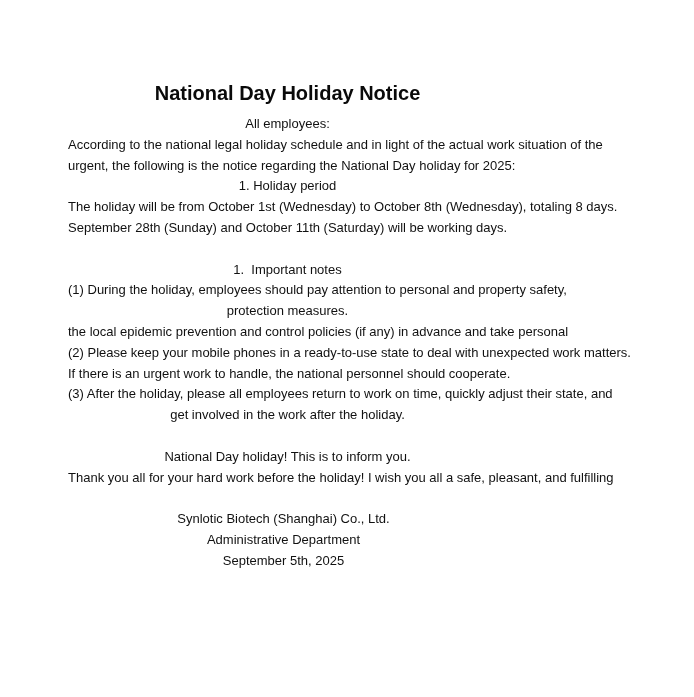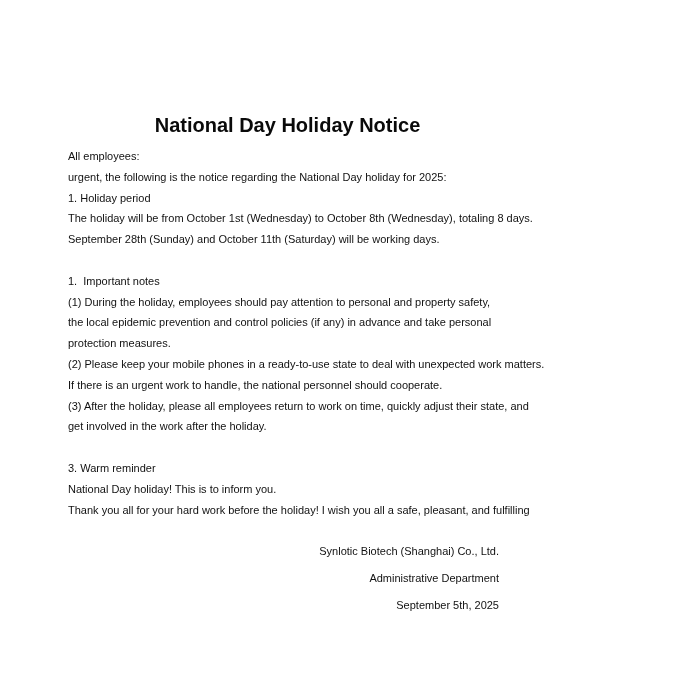--- a/index.html
+++ b/index.html
@@ -9,75 +9,75 @@
   body {
     width: 694px;
     height: 697px;
     background: #ffffff;
     overflow: hidden;
   }
   .page {
     box-sizing: border-box;
     width: 574px;
     height: 697px;
-    padding: 112px 67px 0 68px;
+    padding: 80px 67px 0 68px;
     font-family: "Liberation Sans", sans-serif;
     color: #111111;
   }
   .title {
     font-size: 20px;
     font-weight: bold;
     line-height: 26px;
     text-align: center;
     margin: 0 0 8px 0;
     color: #0a0a0a;
   }
   .body-lines {
     margin: 0;
   }
   .line {
-    font-size: 11px;
+    font-size: 13px;
     line-height: 20.8px;
     height: 20.8px;
     white-space: pre;
     overflow: visible;
+    text-align: center;
   }
   .signature {
     margin-top: 20.8px; 
     text-align: right;
     padding-right: 8px;
   }
   .signature .line {
     white-space: normal;
-    margin-top: 6px;
   }
 </style>
 </head>
 <body>
 
 <div class="page">
   <h1 class="title">National Day Holiday Notice</h1>
 
   <div class="body-lines">
     <div class="line">All employees:</div>
+    <div class="line">According to the national legal holiday schedule and in light of the actual work situation of the</div>
     <div class="line">urgent, the following is the notice regarding the National Day holiday for 2025:</div>
     <div class="line">1. Holiday period</div>
     <div class="line">The holiday will be from October 1st (Wednesday) to October 8th (Wednesday), totaling 8 days.</div>
     <div class="line">September 28th (Sunday) and October 11th (Saturday) will be working days.</div>
     <div class="line"></div>
     <div class="line">1.  Important notes</div>
     <div class="line">(1) During the holiday, employees should pay attention to personal and property safety,</div>
+    <div class="line">protection measures.</div>
     <div class="line">the local epidemic prevention and control policies (if any) in advance and take personal</div>
-    <div class="line">protection measures.</div>
     <div class="line">(2) Please keep your mobile phones in a ready-to-use state to deal with unexpected work matters.</div>
     <div class="line">If there is an urgent work to handle, the national personnel should cooperate.</div>
     <div class="line">(3) After the holiday, please all employees return to work on time, quickly adjust their state, and</div>
     <div class="line">get involved in the work after the holiday.</div>
     <div class="line"></div>
-    <div class="line">3. Warm reminder</div>
     <div class="line">National Day holiday! This is to inform you.</div>
     <div class="line">Thank you all for your hard work before the holiday! I wish you all a safe, pleasant, and fulfilling</div>
   </div>
 
   <div class="signature">
     <div class="line">Synlotic Biotech (Shanghai) Co., Ltd.</div>
     <div class="line">Administrative Department</div>
     <div class="line">September 5th, 2025</div>
   </div>
 </div>

